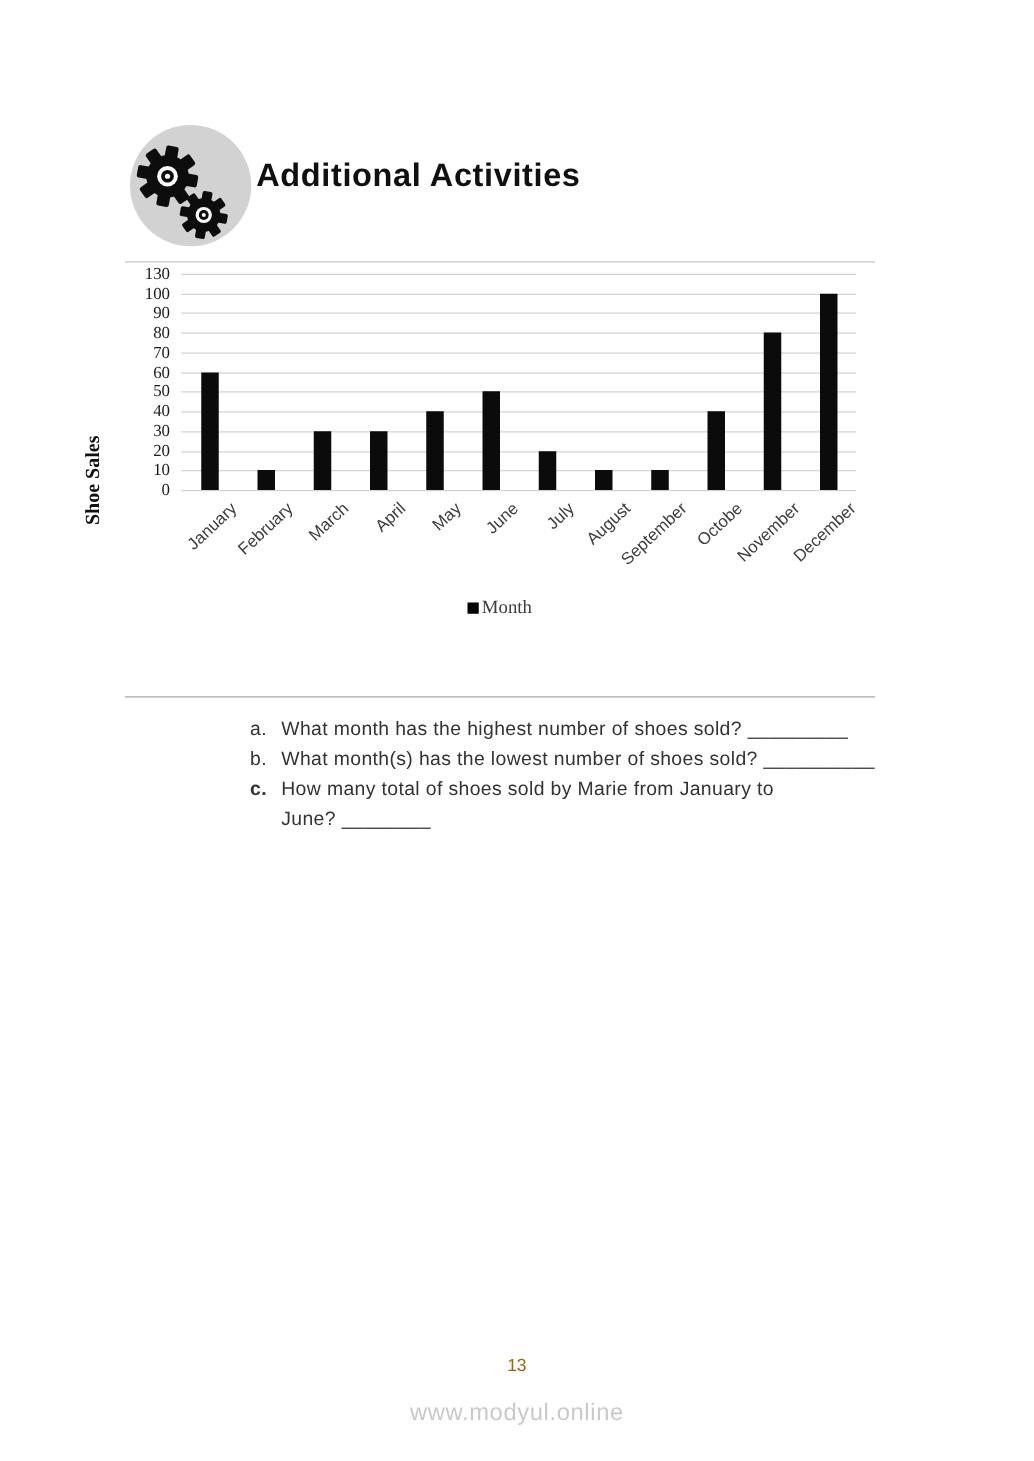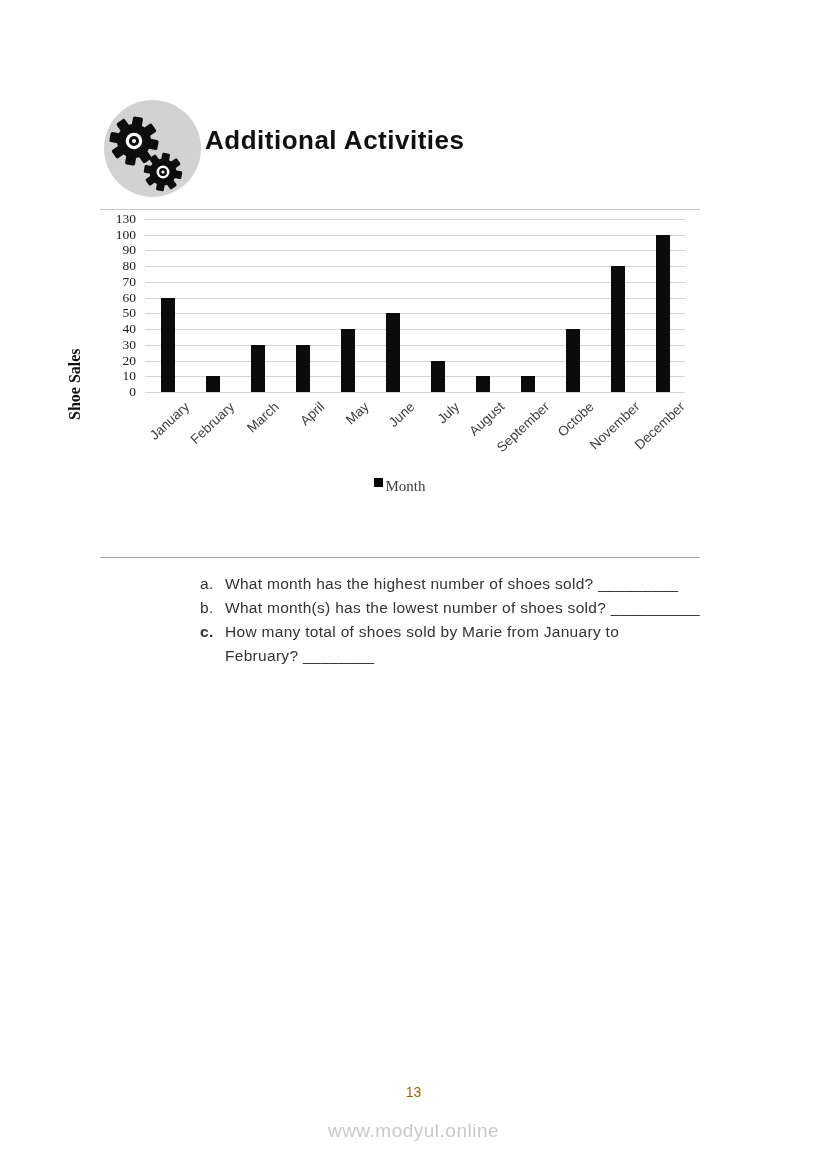--- a/index.html
+++ b/index.html
@@ -28,21 +28,21 @@
     font-family:"Liberation Serif", serif; font-size:13.5px; color:#1a1a1a; }
   .plot { position:relative; width:540px; height:173px; }
   .gridline { position:absolute; left:0; width:100%; height:1px; background:#d4d4d4; }
   .bars { position:absolute; left:0; top:0; width:100%; height:100%; display:flex; }
   .bar-slot { width:45px; height:100%; display:flex; align-items:flex-end; justify-content:center; }
   .bar { width:14px; }
   .xlabels { display:flex; margin-left:45px; width:540px; height:74px; }
   .xslot { position:relative; width:45px; }
   .xlabel { position:absolute; top:7px; right:8px; transform:rotate(-43deg);
     transform-origin:100% 0; white-space:nowrap; font-size:13.5px; color:#3d3d3d; }
-  .legend { display:flex; justify-content:center; align-items:flex-start; gap:2px; margin-top:12px; }
+  .legend { display:flex; justify-content:center; align-items:center; gap:2px; margin-top:12px; }
   .legend-marker { width:9px; height:9px; background:#000000; }
   .legend-label { font-family:"Liberation Serif", serif; font-size:15px; color:#3c3c3c; }
   .ylabel-vert { position:absolute; left:66px; top:420px; transform:rotate(-90deg);
     transform-origin:0 0; font-family:"Liberation Serif", serif; font-weight:bold;
     font-size:16px; color:#101010; white-space:nowrap; }
 
   
   .questions { position:absolute; left:200px; top:575px; width:560px;
     font-size:15.5px; color:#333333; letter-spacing:0.3px; }
   .q-row { display:flex; margin-bottom:7px; line-height:17px; }
@@ -216,20 +216,20 @@
     </div>
     <div class="q-row">
       <span class="q-letter">b.</span>
       <span><span>What month(s) has the lowest number of shoes sold?</span> <span class="blank">__________</span></span>
     </div>
     <div class="q-row" style="margin-top:2px;">
       <span class="q-letter q-letter-bold">c.</span>
       <span>How many total of shoes sold by Marie from January to</span>
     </div>
     <div class="q-line2">
-      <span>February?</span> <span class="blank">________</span>
+      <span>June?</span> <span class="blank">________</span>
     </div>
   </div>
 
   <div class="page-number">13</div>
   <div class="watermark">www.modyul.online</div>
 
 </div>
 
 </body></html>

